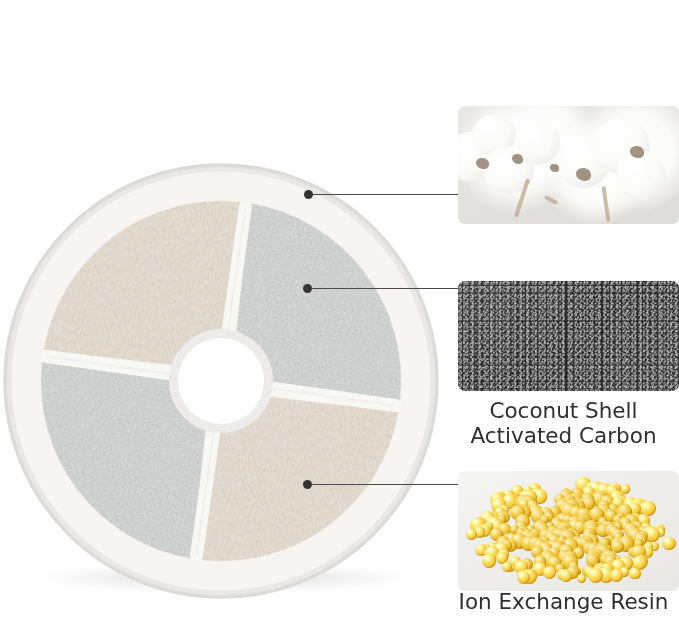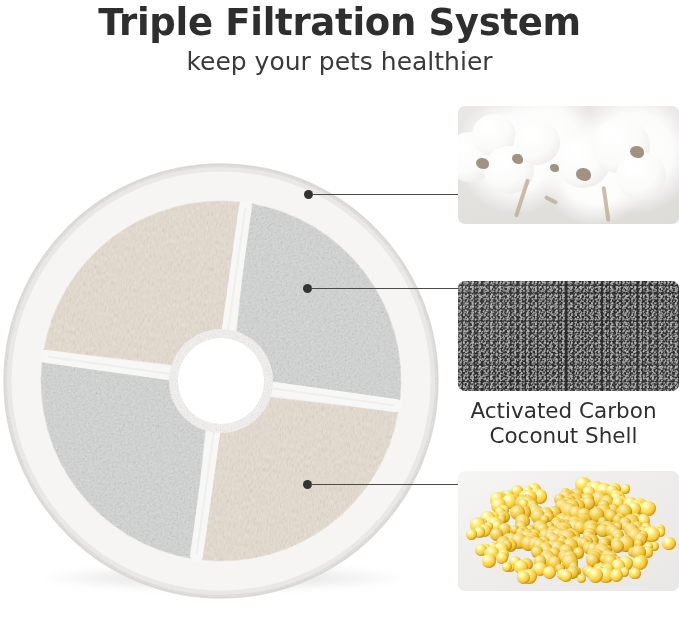--- a/index.html
+++ b/index.html
@@ -183,24 +183,20 @@
 
   .cap-cotton { top: 229px; }
   .cap-carbon { top: 398px; }
   .cap-resin  { top: 589px; }
 </style>
 </head>
 <body>
 
 <div id="stage">
 
-  <div class="header">
-    <h1 class="title">Triple Filtration System</h1>
-    <p class="subtitle">keep your pets healthier</p>
-  </div>
 
   <div class="disc-wrap">
     <div class="disc-shadow"></div>
 
     <svg class="disc-svg" width="437" height="441" viewBox="0 0 437 441">
       <defs>
 
         <filter id="fibreBeige" x="-10%" y="-10%" width="120%" height="120%">
           <feTurbulence type="fractalNoise" baseFrequency="0.9 0.22" numOctaves="4" seed="7" result="n"></feTurbulence>
           <feColorMatrix in="n" type="saturate" values="0" result="g"></feColorMatrix>
@@ -294,22 +290,22 @@
     <div class="husk" style="left:92px;  top:58px;  width:9px;  height:8px;"></div>
     <div class="stem" style="left:62px;  top:72px;  width:4px;  height:40px; transform:rotate(18deg);"></div>
     <div class="stem" style="left:146px; top:80px;  width:4px;  height:36px; transform:rotate(-8deg);"></div>
     <div class="stem" style="left:86px;  top:92px;  width:14px; height:4px;  transform:rotate(28deg);"></div>
   </div>
 
   <div class="panel photo-carbon">
     <div class="grain-overlay"></div>
   </div>
   <div class="panel-caption cap-carbon">
+    <span class="cap-line">Coconut Shell</span>
     <span class="cap-line">Activated Carbon</span>
-    <span class="cap-line">Coconut Shell</span>
   </div>
 
   <div class="panel photo-resin">
     <div id="resin-beads">
         <div class="bead" style="left: 117.212px; top: 5.83306px; width: 15.4111px; height: 15.4111px; filter: brightness(1.08) saturate(0.9);"></div>
         <div class="bead" style="left: 128.123px; top: 11.0447px; width: 9.07524px; height: 9.07524px; filter: brightness(1.08) saturate(0.9);"></div>
         <div class="bead" style="left: 134.085px; top: 12.0433px; width: 9.4249px; height: 9.4249px; filter: brightness(1.08) saturate(0.9);"></div>
         <div class="bead" style="left: 129.627px; top: 9.83087px; width: 15.9307px; height: 15.9307px; filter: brightness(1.08) saturate(0.9);"></div>
         <div class="bead" style="left: 150.325px; top: 11.7837px; width: 12.4572px; height: 12.4572px; filter: brightness(1.08) saturate(0.9);"></div>
         <div class="bead" style="left: 163.055px; top: 13.4487px; width: 9.13495px; height: 9.13495px; filter: brightness(1.08) saturate(0.9);"></div>
@@ -632,14 +628,17 @@
         <div class="bead" style="left: 151.778px; top: 97.6276px; width: 13.7014px; height: 13.7014px; filter: brightness(1.08) saturate(0.9);"></div>
         <div class="bead" style="left: 134.438px; top: 99.6465px; width: 9.68268px; height: 9.68268px; filter: brightness(1.08) saturate(0.9);"></div>
         <div class="bead" style="left: 130.281px; top: 97.4041px; width: 14.8905px; height: 14.8905px; filter: brightness(1.08) saturate(0.9);"></div>
         <div class="bead" style="left: 58.6055px; top: 99.1796px; width: 11.8382px; height: 11.8382px; filter: brightness(1.08) saturate(0.9);"></div>
         <div class="bead" style="left: 102.276px; top: 99.446px; width: 11.3515px; height: 11.3515px; filter: brightness(1.08) saturate(0.9);"></div>
         <div class="bead" style="left: 63.3px; top: 97.8087px; width: 15.4932px; height: 15.4932px; filter: brightness(1.08) saturate(0.9);"></div>
         <div class="bead" style="left: 59.1511px; top: 100.45px; width: 13.0605px; height: 13.0605px; filter: brightness(1.08) saturate(0.9);"></div>
         <div class="bead" style="left: 118.957px; top: 103.118px; width: 9.35465px; height: 9.35465px; filter: brightness(1.08) saturate(0.9);"></div>
       </div>
   </div>
+  <div class="panel-caption cap-resin">
+    <span class="cap-line">Ion Exchange Resin</span>
+  </div>
 
 </div>
 
 </body></html>

